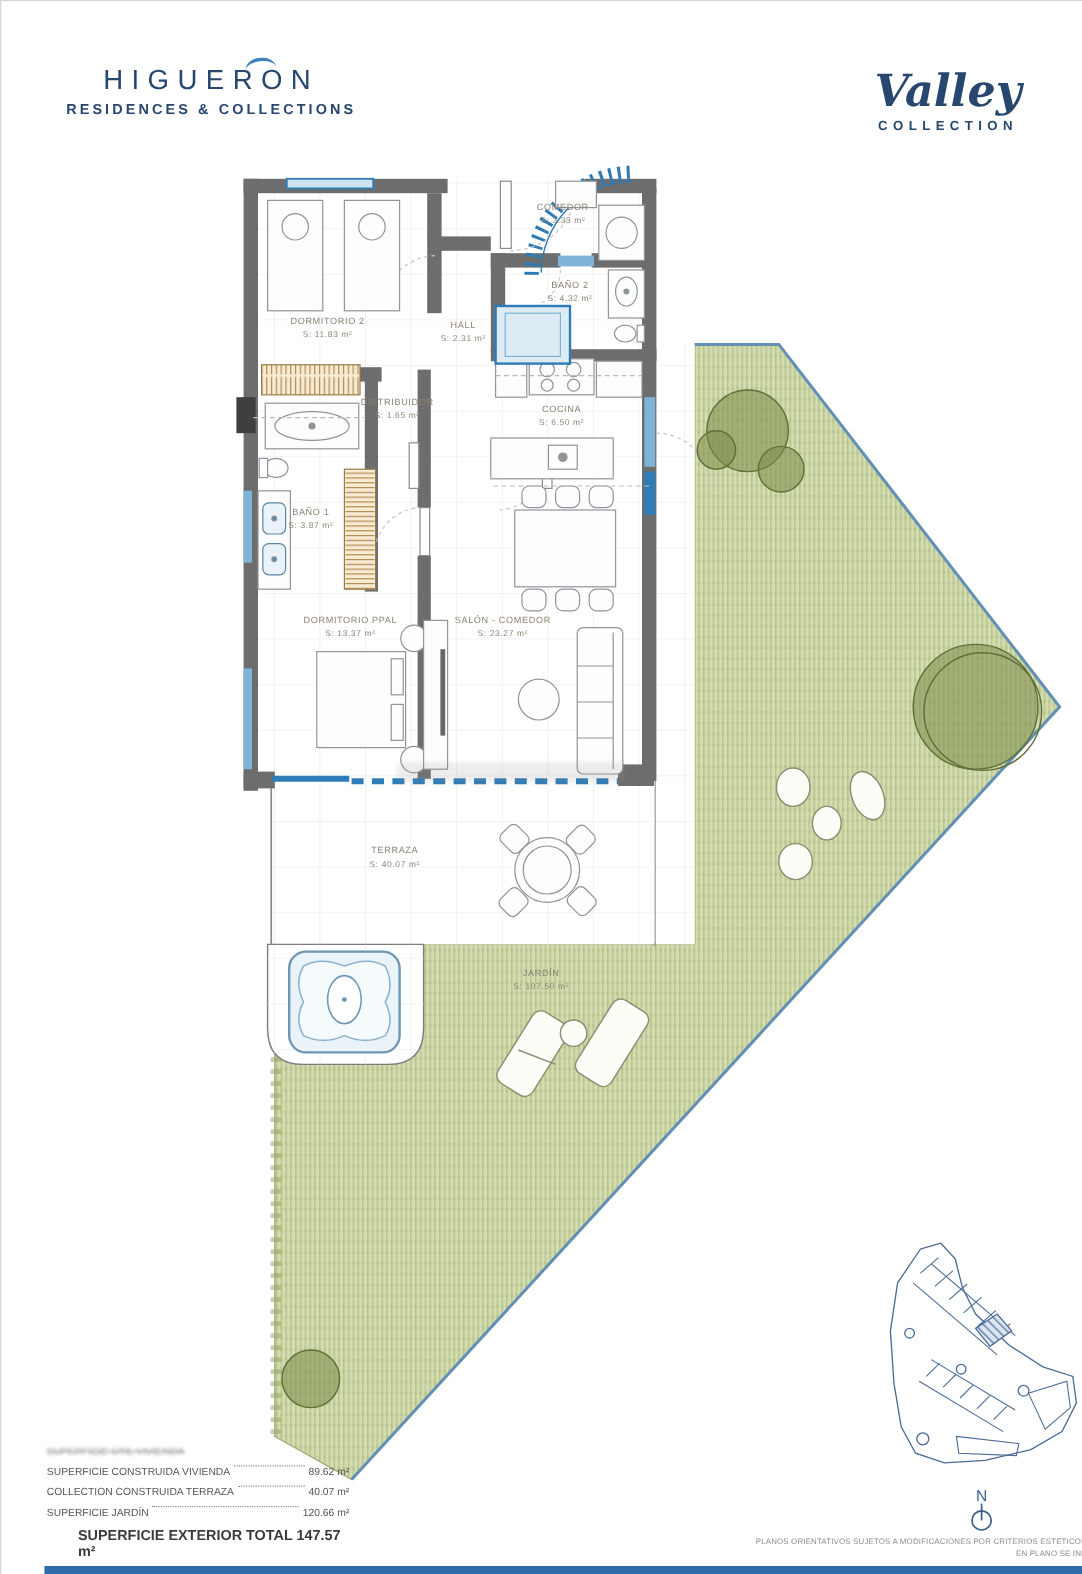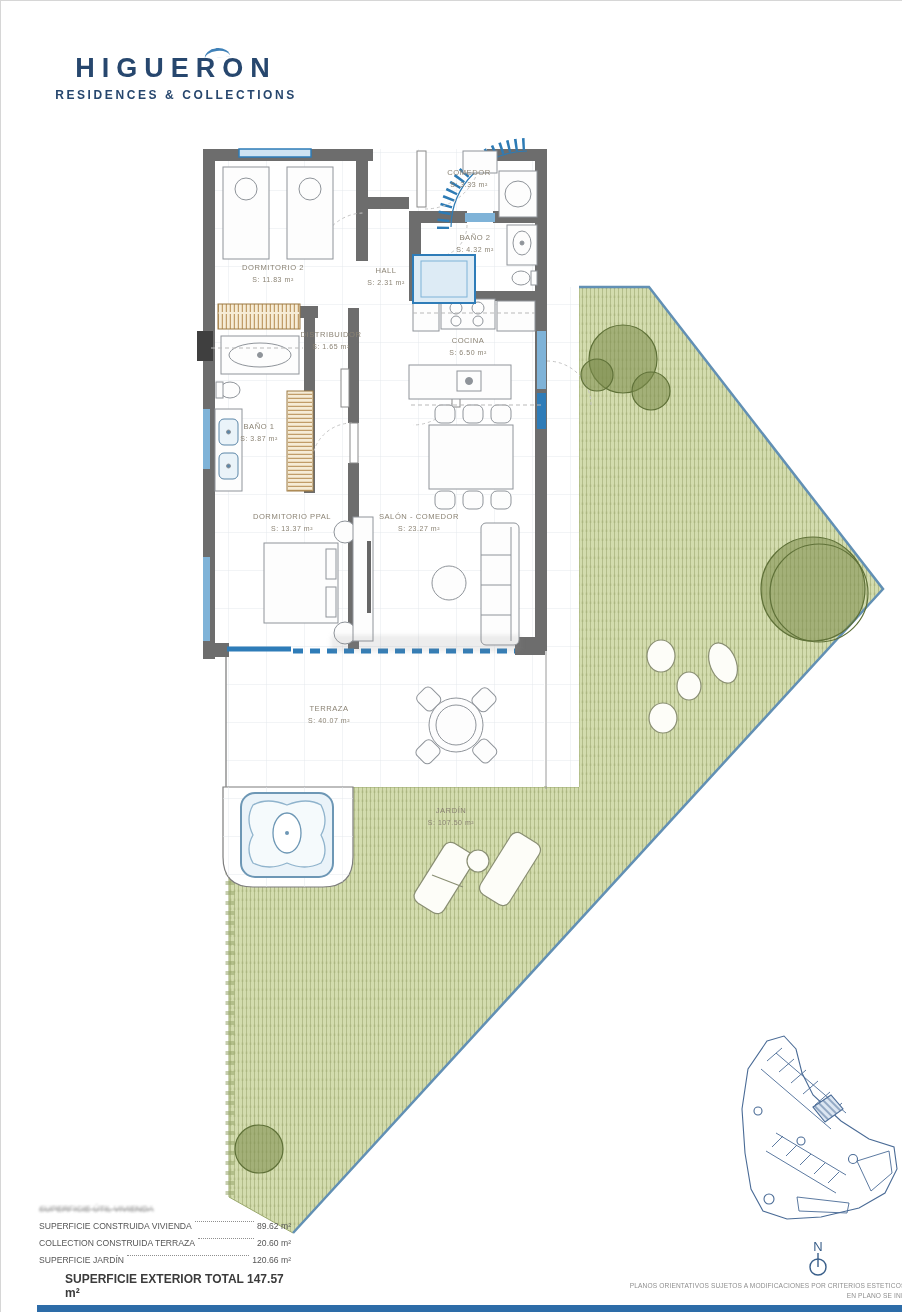--- a/index.html
+++ b/index.html
@@ -1,20 +1,20 @@
 <!DOCTYPE html>
 <html><head>
 <meta charset="utf-8">
 <style>
   html,body{margin:0;padding:0;background:#e9e9e9;}
   .page{position:relative;width:902px;height:1312px;margin:0 auto;background:#ffffff;
         border:1px solid #d6d6d6;overflow:hidden;font-family:"Liberation Sans",sans-serif;}
   
   .brand{position:absolute;left:40px;top:52px;width:270px;text-align:center;color:#27476e;}
-  .brand .name{font-size:27px;letter-spacing:7px;font-weight:700;}
+  .brand .name{font-size:23px;letter-spacing:7px;font-weight:400;}
   .brand .script{font-family:"DejaVu Serif",serif;font-style:italic;font-weight:bold;
                  font-size:26px;margin-top:-4px;}
   .brand .tagline{font-size:12px;font-weight:bold;letter-spacing:2.6px;margin-top:4px;}
   .accent-swoosh{position:absolute;left:203px;top:47px;width:26px;height:7px;
                  border-top:3px solid #3f81b8;border-radius:50%/100% 100% 0 0;transform:rotate(-6deg);}
   .collection{position:absolute;right:28px;top:52px;width:170px;text-align:center;color:#27476e;}
   .collection .script{font-family:"DejaVu Serif",serif;font-style:italic;font-weight:bold;font-size:37px;}
   .collection .label{font-size:11px;font-weight:bold;letter-spacing:4.5px;margin-top:2px;}
   
   .room-label{position:absolute;transform:translate(-50%,-50%);text-align:center;
@@ -42,20 +42,24 @@
 </head>
 <body>
 
 <div class="page">
 
   <div class="brand">
     <div class="name">HIGUERON</div>
     <div class="tagline">RESIDENCES &amp; COLLECTIONS</div>
   </div>
   <div class="accent-swoosh"></div>
+  <div class="collection">
+    <div class="script">Valley</div>
+    <div class="label">COLLECTION</div>
+  </div>
 
   <svg width="902" height="1312" viewBox="0 0 902 1312">
     <defs>
       <pattern id="grid" width="38" height="38" patternUnits="userSpaceOnUse">
         <path d="M38,0 L38,38 M0,38 L38,38" fill="none" stroke="#e5e8ec" stroke-width="1"></path>
       </pattern>
       <pattern id="gardenHatch" width="4" height="9" patternUnits="userSpaceOnUse">
         <rect width="4" height="9" fill="#d3dcae"></rect>
         <line x1="1.5" y1="0" x2="1.5" y2="9" stroke="rgba(125,140,80,0.38)" stroke-width="1"></line>
         <line x1="1.5" y1="6.5" x2="1.5" y2="9" stroke="rgba(125,140,80,0.15)" stroke-width="2.5"></line>
@@ -337,21 +341,21 @@
   <div class="summary">
     <div class="obscured">SUPERFICIE ÚTIL VIVIENDA</div>
     <div class="sum-row">
       <span>SUPERFICIE CONSTRUIDA VIVIENDA</span>
         <span class="leader"></span>
       <span class="sum-val">89.62 m²</span>
     </div>
     <div class="sum-row">
       <span>COLLECTION CONSTRUIDA TERRAZA</span>
         <span class="leader"></span>
-      <span class="sum-val">20.60 m²</span>
+      <span class="sum-val">40.07 m²</span>
     </div>
     <div class="sum-row">
       <span>SUPERFICIE JARDÍN</span>
         <span class="leader"></span>
       <span class="sum-val">120.66 m²</span>
     </div>
     <div class="sum-total">SUPERFICIE EXTERIOR TOTAL 147.57 m²</div>
   </div>
 
   <div class="north-label">N</div>

